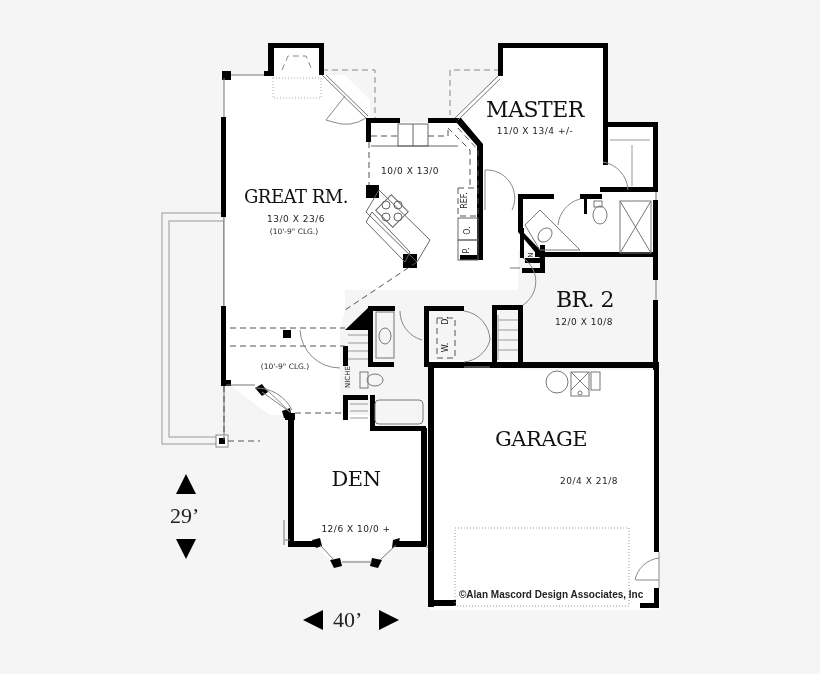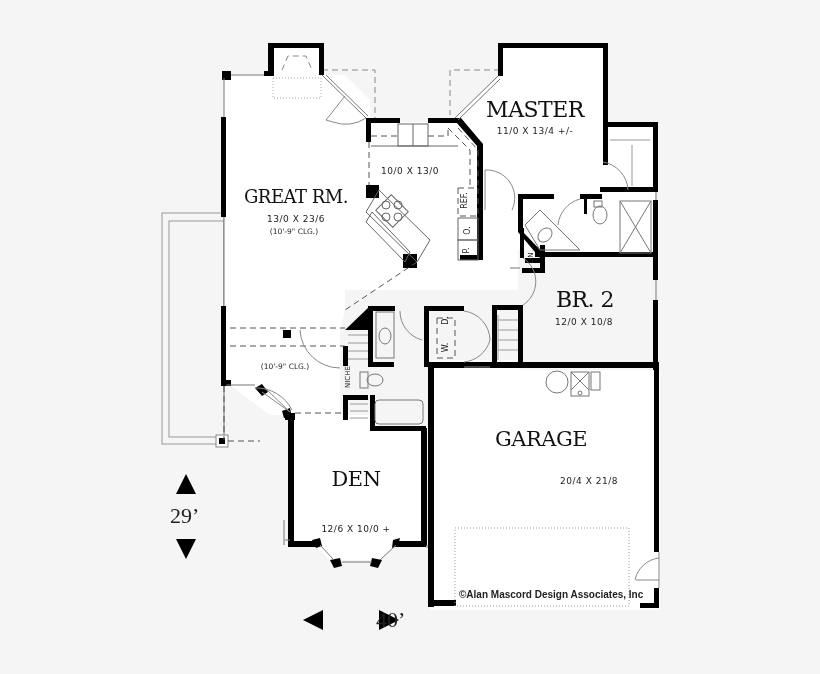--- a/index.html
+++ b/index.html
@@ -267,15 +267,15 @@
 
 <div class="vlabel" style="left:456px;top:196px;transform:rotate(-90deg);">REF.</div>
 <div class="vlabel" style="left:463px;top:226px;transform:rotate(-90deg);">O.</div>
 <div class="vlabel" style="left:463px;top:246px;transform:rotate(-90deg);">P.</div>
 <div class="vlabel" style="left:525px;top:254px;transform:rotate(-90deg);font-size:7px;">LIN</div>
 <div class="vlabel" style="left:441px;top:316px;transform:rotate(-90deg);">D.</div>
 <div class="vlabel" style="left:441px;top:343px;transform:rotate(-90deg);">W.</div>
 <div class="vlabel" style="left:337px;top:373px;transform:rotate(-90deg);font-size:7px;">NICHE</div>
 
 <div class="dim-text" style="left:170px;top:503px;">29’</div>
-<div class="dim-text" style="left:333px;top:607px;margin-left:43px;">40’</div>
+<div class="dim-text" style="left:333px;top:607px;">40’</div>
 
 <div class="copyright" style="left:459px;top:589px;">©Alan Mascord Design Associates, Inc</div>
 
 </body></html>

